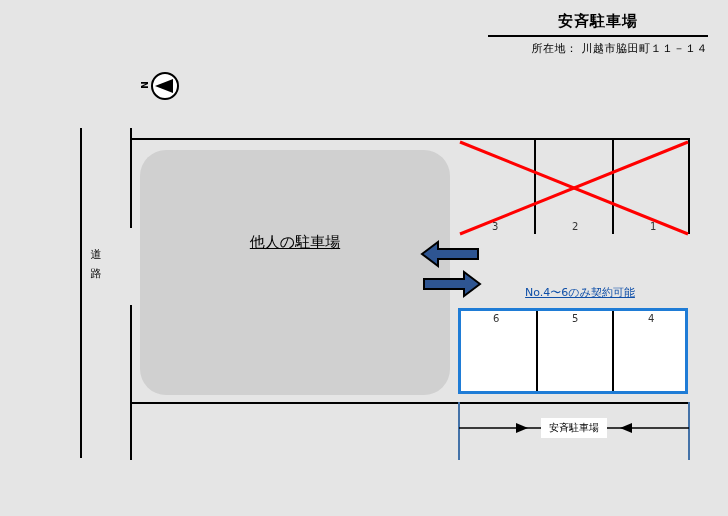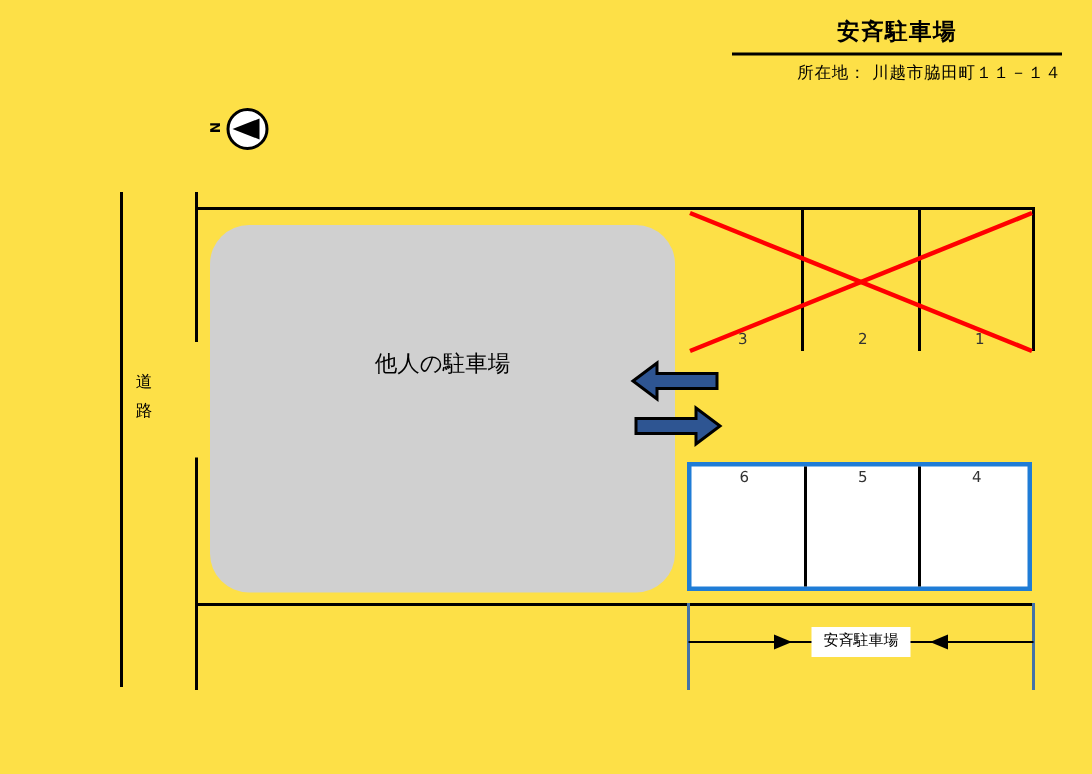--- a/index.html
+++ b/index.html
@@ -9,21 +9,21 @@
     background: #ffffff;
   }
   body {
     font-family: "DejaVu Sans", "Liberation Sans", sans-serif;
     color: #000000;
   }
   #canvas {
     position: relative;
     width: 728px;
     height: 516px;
-    background: #fde047;
+    background: #e5e5e5;
     overflow: hidden;
   }
   .abs { position: absolute; }
 
   
   #title-block {
     left: 488px;
     top: 10px;
     width: 220px;
     text-align: center;
@@ -129,20 +129,21 @@
     border-radius: 26px;
   }
   #neighbour-text {
     left: 140px;
     top: 225px;
     width: 310px;
     text-align: center;
     font-size: 15px;
     line-height: 34px;
     font-weight: normal;
+    text-decoration: underline;
   }
   #neighbour-text span { display: block; }
 
   
   #no-park-note {
     left: 500px;
     top: 118px;
     width: 160px;
     font-size: 11px;
     font-weight: bold;
@@ -296,20 +297,21 @@
     <div class="stall stall-sep" style="left:154px;width:76px;">
       <span class="stall-num" style="left:36px;">1</span>
     </div>
   </div>
 
   <svg id="cross-svg" class="abs" viewBox="0 0 232 96">
     <line x1="2" y1="2" x2="230" y2="94" stroke="#ff0000" stroke-width="3"></line>
     <line x1="230" y1="2" x2="2" y2="94" stroke="#ff0000" stroke-width="3"></line>
   </svg>
 
+  <div id="contract-note" class="abs">No.4〜6のみ契約可能</div>
 
   <div id="stalls-bottom" class="abs">
     <div class="stall" style="left:0px;width:75px;">
       <span class="stall-num" style="left:32px;">6</span>
     </div>
     <div class="stall stall-sep" style="left:75px;width:76px;">
       <span class="stall-num" style="left:34px;">5</span>
     </div>
     <div class="stall stall-sep" style="left:151px;width:73px;">
       <span class="stall-num" style="left:34px;">4</span>

